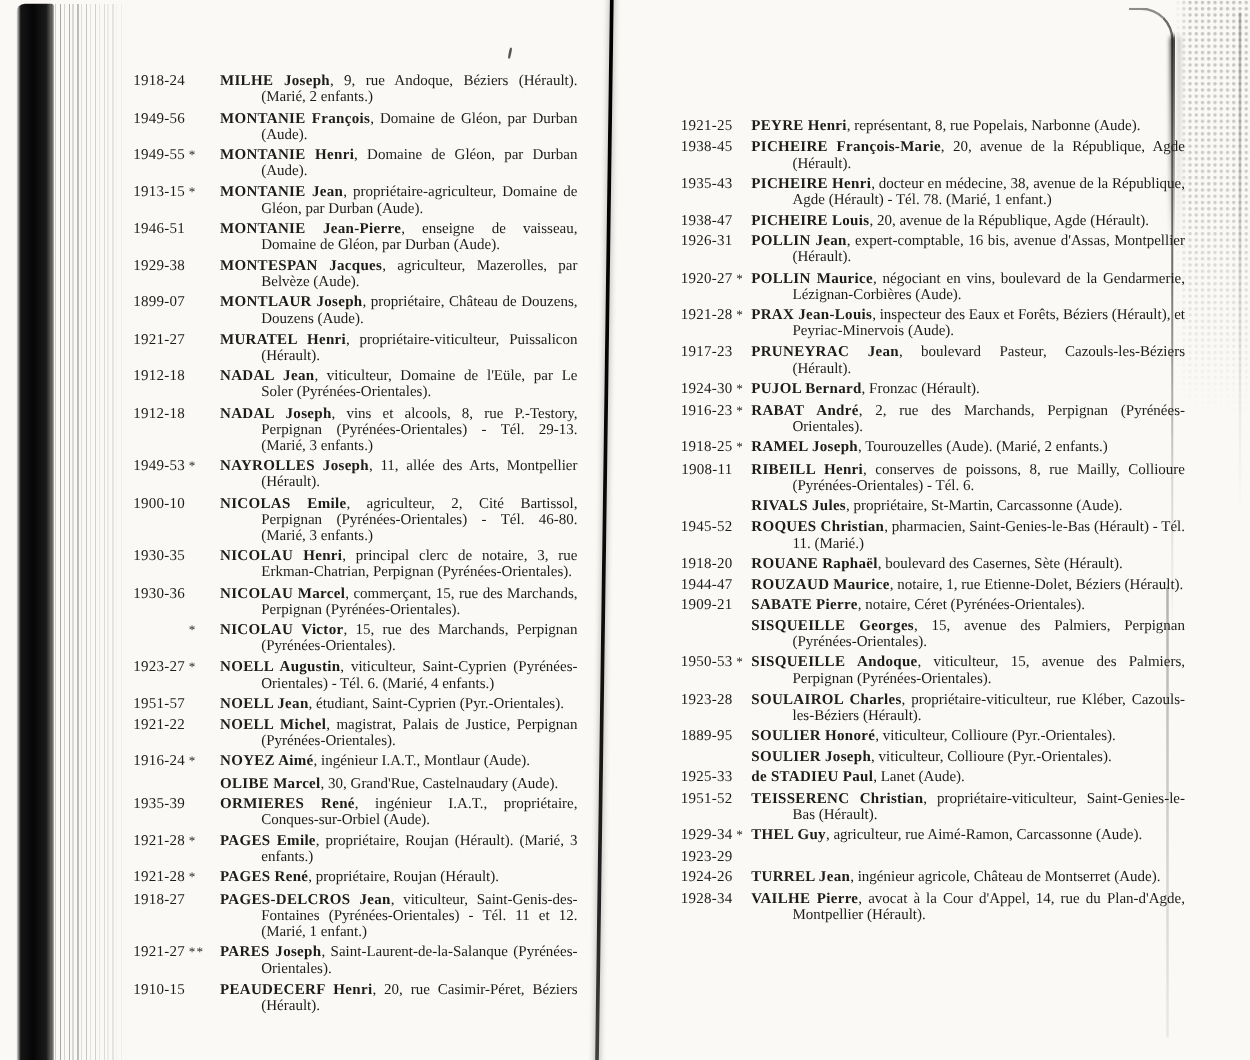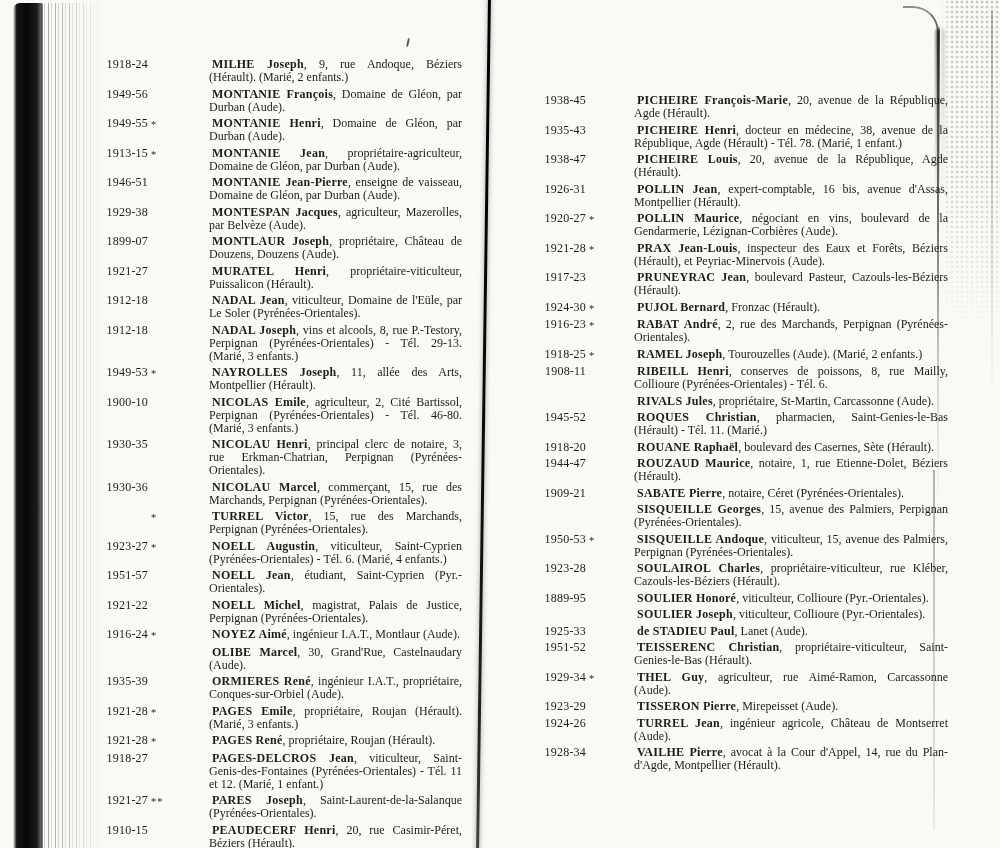--- a/index.html
+++ b/index.html
@@ -78,21 +78,21 @@
   .entry{display:grid;margin:0 0 3.5px 0;}
   .col-left  .entry{grid-template-columns:70px 28px 1fr;}
   .col-right .entry{grid-template-columns:58px 15px 1fr;}
 
   .years{text-align:right;letter-spacing:.2px;white-space:nowrap;}
   .star{font-size:10.5px;padding-left:3px;padding-top:1px;letter-spacing:1px;white-space:nowrap;}
   .etext{
     margin:0;padding-left:33px;text-indent:-33px;
     text-align:justify;text-justify:inter-word;
   }
-  .ename{font-weight:bold;letter-spacing:.25px;margin-left:36px;}
+  .ename{font-weight:bold;letter-spacing:.25px;}
 </style>
 </head>
 <body style="--ink: #1d1c1a; --paper: #faf9f5;">
 
 <div class="scan">
 
   <div class="binding"></div>
   <div class="binding-streaks"></div>
   <div class="gutter"></div>
   <div class="page-corner"></div>
@@ -183,21 +183,21 @@
 
   <div class="entry">
     <span class="years">1930-36</span>
     <span class="star"></span>
     <p class="etext"><b class="ename">NICOLAU Marcel</b><span>, commerçant, 15, rue des Marchands, Perpignan (Pyrénées-Orientales).</span></p>
   </div>
 
   <div class="entry">
     <span class="years"></span>
     <span class="star">*</span>
-    <p class="etext"><b class="ename">TURREL Victor</b><span>, 15, rue des Marchands, Perpignan (Pyrénées-Orientales).</span></p>
+    <p class="etext"><b class="ename">NICOLAU Victor</b><span>, 15, rue des Marchands, Perpignan (Pyrénées-Orientales).</span></p>
   </div>
 
   <div class="entry">
     <span class="years">1923-27</span>
     <span class="star">*</span>
     <p class="etext"><b class="ename">NOELL Augustin</b><span>, viticulteur, Saint-Cyprien (Pyrénées-Orientales) - Tél. 6. (Marié, 4 enfants.)</span></p>
   </div>
 
   <div class="entry">
     <span class="years">1951-57</span>
@@ -254,20 +254,25 @@
   </div>
 
   <div class="entry">
     <span class="years">1910-15</span>
     <span class="star"></span>
     <p class="etext"><b class="ename">PEAUDECERF Henri</b><span>, 20, rue Casimir-Péret, Béziers (Hérault).</span></p>
   </div>
 </div>
 
   <div class="col col-right" id="right-col">
+  <div class="entry">
+    <span class="years">1921-25</span>
+    <span class="star"></span>
+    <p class="etext"><b class="ename">PEYRE Henri</b><span>, représentant, 8, rue Popelais, Narbonne (Aude).</span></p>
+  </div>
 
   <div class="entry">
     <span class="years">1938-45</span>
     <span class="star"></span>
     <p class="etext"><b class="ename">PICHEIRE François-Marie</b><span>, 20, avenue de la République, Agde (Hérault).</span></p>
   </div>
 
   <div class="entry">
     <span class="years">1935-43</span>
     <span class="star"></span>
@@ -402,21 +407,20 @@
 
   <div class="entry">
     <span class="years">1929-34</span>
     <span class="star">*</span>
     <p class="etext"><b class="ename">THEL Guy</b><span>, agriculteur, rue Aimé-Ramon, Carcassonne (Aude).</span></p>
   </div>
 
   <div class="entry">
     <span class="years">1923-29</span>
     <span class="star"></span>
-    <p class="etext"><b class="ename">TISSERON Pierre</b><span>, Mirepeisset (Aude).</span></p>
   </div>
 
   <div class="entry">
     <span class="years">1924-26</span>
     <span class="star"></span>
     <p class="etext"><b class="ename">TURREL Jean</b><span>, ingénieur agricole, Château de Montserret (Aude).</span></p>
   </div>
 
   <div class="entry">
     <span class="years">1928-34</span>

